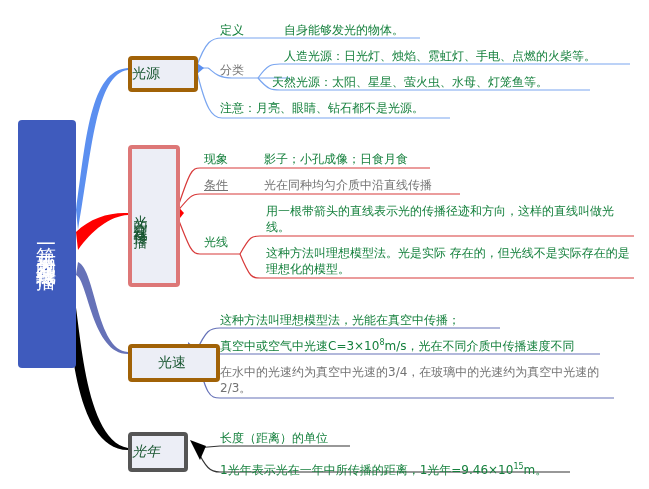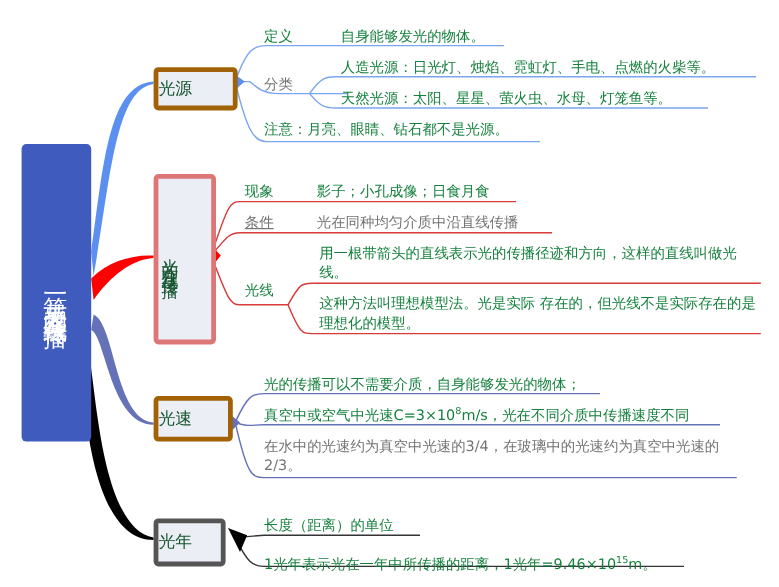--- a/index.html
+++ b/index.html
@@ -6,21 +6,21 @@
   body { width:649px; height:489px; position:relative; overflow:hidden;
          font-family:"DejaVu Sans", "Liberation Sans", sans-serif; color:#222; }
   svg.lines { position:absolute; left:0; top:0; width:649px; height:489px; }
   .root { position:absolute; left:18px; top:120px; width:58px; height:248px;
           background:#3f5bbd; border-radius:4px; color:#fff;
           display:flex; align-items:center; justify-content:center; }
   .root span { writing-mode:vertical-rl; text-orientation:upright; font-size:20px; letter-spacing:3px; }
   .topic { position:absolute; background:#eceef6; border:4px solid #a16207; border-radius:4px;
            color:#14532d; font-size:14px; display:flex; align-items:center; }
   .topic.red { border-color:#d77; }
-  .topic.black { border-color:#555; }
+  .topic.black { border-color:#555;font-style:italic; }
   .topic .vt { writing-mode:vertical-rl; text-orientation:upright; letter-spacing:4px; font-size:14px; }
   .t { position:absolute; font-size:12px; line-height:16px; white-space:nowrap; color:#15803d; }
   .t.gray { color:#737373; }
   .t.wrap { white-space:normal; }
   sup { font-size:8px; line-height:0; }
 </style>
 </head>
 <body>
 
 <svg class="lines" viewBox="0 0 649 489">
@@ -69,38 +69,38 @@
   <span>第一节光的直线传播</span>
 </div>
 
 <div class="topic" style="left:128px;top:56px;width:62px;height:28px;">
   <span>光源</span>
 </div>
 <div class="t" style="left:220px;top:22px;">定义</div>
 <div class="t" style="left:284px;top:22px;">自身能够发光的物体。</div>
 <div class="t gray" style="left:220px;top:62px;">分类</div>
 <div class="t" style="left:284px;top:48px;">人造光源：日光灯、烛焰、霓虹灯、手电、点燃的火柴等。</div>
-<div class="t" style="left:284px;top:74px;">天然光源：太阳、星星、萤火虫、水母、灯笼鱼等。</div>
+<div class="t" style="left:272px;top:74px;">天然光源：太阳、星星、萤火虫、水母、灯笼鱼等。</div>
 <div class="t" style="left:220px;top:100px;">注意：月亮、眼睛、钻石都不是光源。</div>
 
 <div class="topic red" style="left:128px;top:145px;width:44px;height:134px;">
   <span class="vt">光的直线传播</span>
 </div>
 <div class="t" style="left:204px;top:151px;">现象</div>
 <div class="t" style="left:264px;top:151px;">影子；小孔成像；日食月食</div>
 <div class="t gray" style="left:204px;top:177px;text-decoration:underline;">条件</div>
 <div class="t gray" style="left:264px;top:177px;">光在同种均匀介质中沿直线传播</div>
 <div class="t" style="left:204px;top:234px;">光线</div>
 <div class="t wrap" style="left:266px;top:203px;width:360px;">用一根带箭头的直线表示光的传播径迹和方向，这样的直线叫做光线。</div>
 <div class="t wrap" style="left:266px;top:245px;width:364px;">这种方法叫理想模型法。光是实际 存在的，但光线不是实际存在的是理想化的模型。</div>
 
-<div class="topic" style="left:128px;top:330px;width:58px;height:30px;">
+<div class="topic" style="left:128px;top:344px;width:58px;height:30px;padding-left:26px;">
   <span>光速</span>
 </div>
-<div class="t" style="left:220px;top:312px;">光的传播可以不需要介质，自身能够发光的物体；</div>
+<div class="t" style="left:220px;top:312px;">这种方法叫理想模型法，光能在真空中传播；</div>
 <div class="t" style="left:220px;top:338px;"><span>真空中或空气中光速C=3×10</span><sup>8</sup><span>m/s，光在不同介质中传播速度不同</span></div>
 <div class="t gray wrap" style="left:220px;top:364px;width:392px;">在水中的光速约为真空中光速的3/4，在玻璃中的光速约为真空中光速的2/3。</div>
 
 <div class="topic black" style="left:128px;top:432px;width:52px;height:32px;">
   <span>光年</span>
 </div>
 <div class="t" style="left:220px;top:430px;">长度（距离）的单位</div>
 <div class="t" style="left:220px;top:462px;"><span>1光年表示光在一年中所传播的距离，1光年=9.46×10</span><sup>15</sup><span>m。</span></div>
 
 </body></html>

